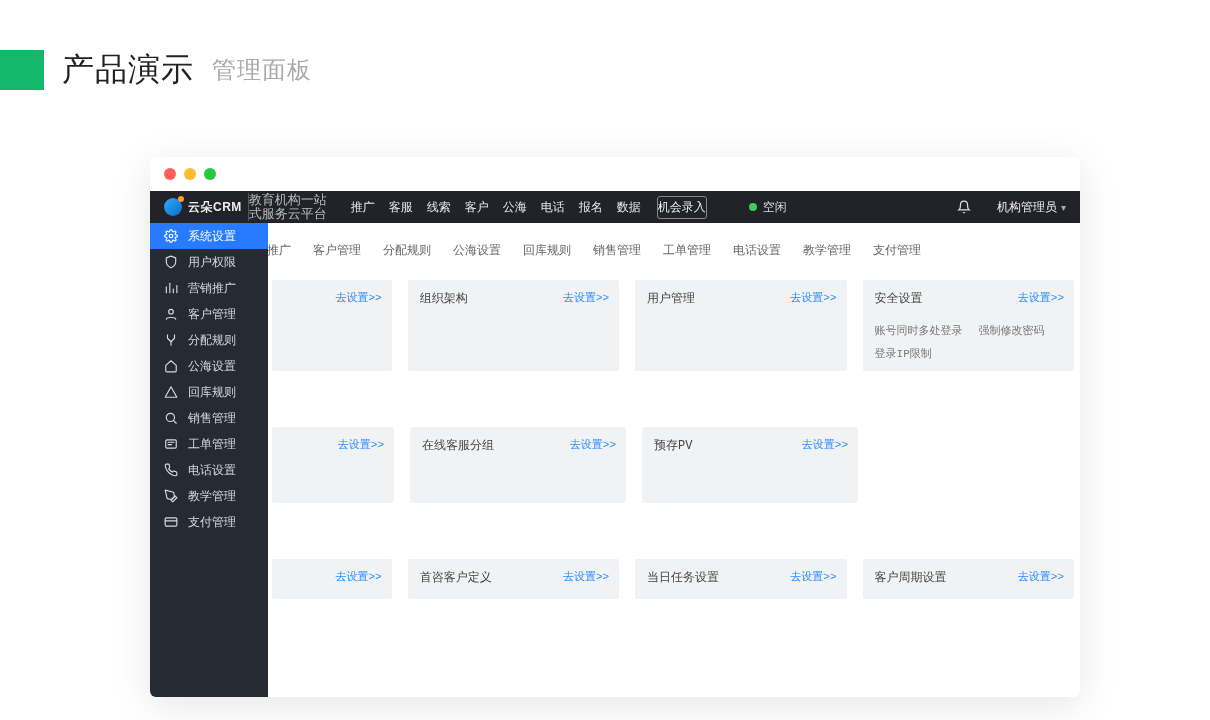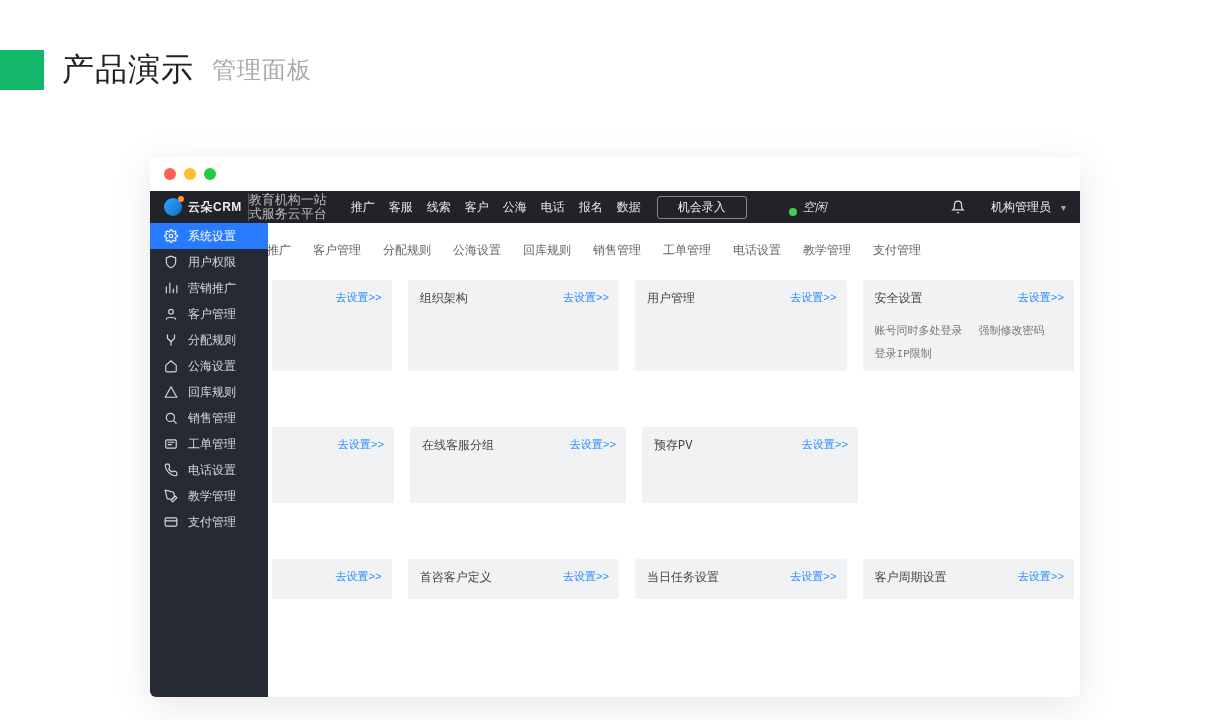--- a/index.html
+++ b/index.html
@@ -90,30 +90,30 @@
     position: relative;
   }
   .brand-logo::after{
     content:""; position:absolute; right:-2px; top:-2px; width:6px; height:6px; background:#ff9a2e; border-radius:50%;
   }
   .brand-text { font-weight:600; letter-spacing:0.5px; }
   .brand-sub { font-size: 13px; color:#bbb; line-height:1.05; border-left:1px solid #555; }
   .topnav { display:flex; gap:14px; margin-left:8px; }
   .topnav span { color:#e8e8e8; cursor:pointer; }
   .record-btn {
-    border:1px solid #888; border-radius:3px; padding:2px 20px; margin-left:6px; cursor:pointer;
+    border:1px solid #888; border-radius:3px; padding:2px 0; margin-left:6px; cursor:pointer;
   }
   .status {
     margin-left: 32px;
-    display:flex; align-items:flex-end; gap:6px; color:#ddd;font-style:italic;
+    display:flex; align-items:center; gap:6px; color:#ddd;
   }
   .status-dot { width:8px; height:8px; background:#3ecf5b; border-radius:50%; }
   .top-spacer { flex:1; }
   .bell { width:14px; height:14px; color:#ddd; cursor:pointer; }
-  .user { margin-left:16px; display:flex; align-items:center; gap:10px; cursor:pointer; color:#eee; }
+  .user { margin-left:16px; display:flex; align-items:center; gap:4px; cursor:pointer; color:#eee; }
   .chev { font-size:10px; color:#aaa; }
 
   
   .body {
     flex:1; display:flex; min-height:0;font-family:Liberation Mono, monospace;
   }
   .sidebar {
     width: 118px;
     background:#262a33;
     color:#d6d8dc;

